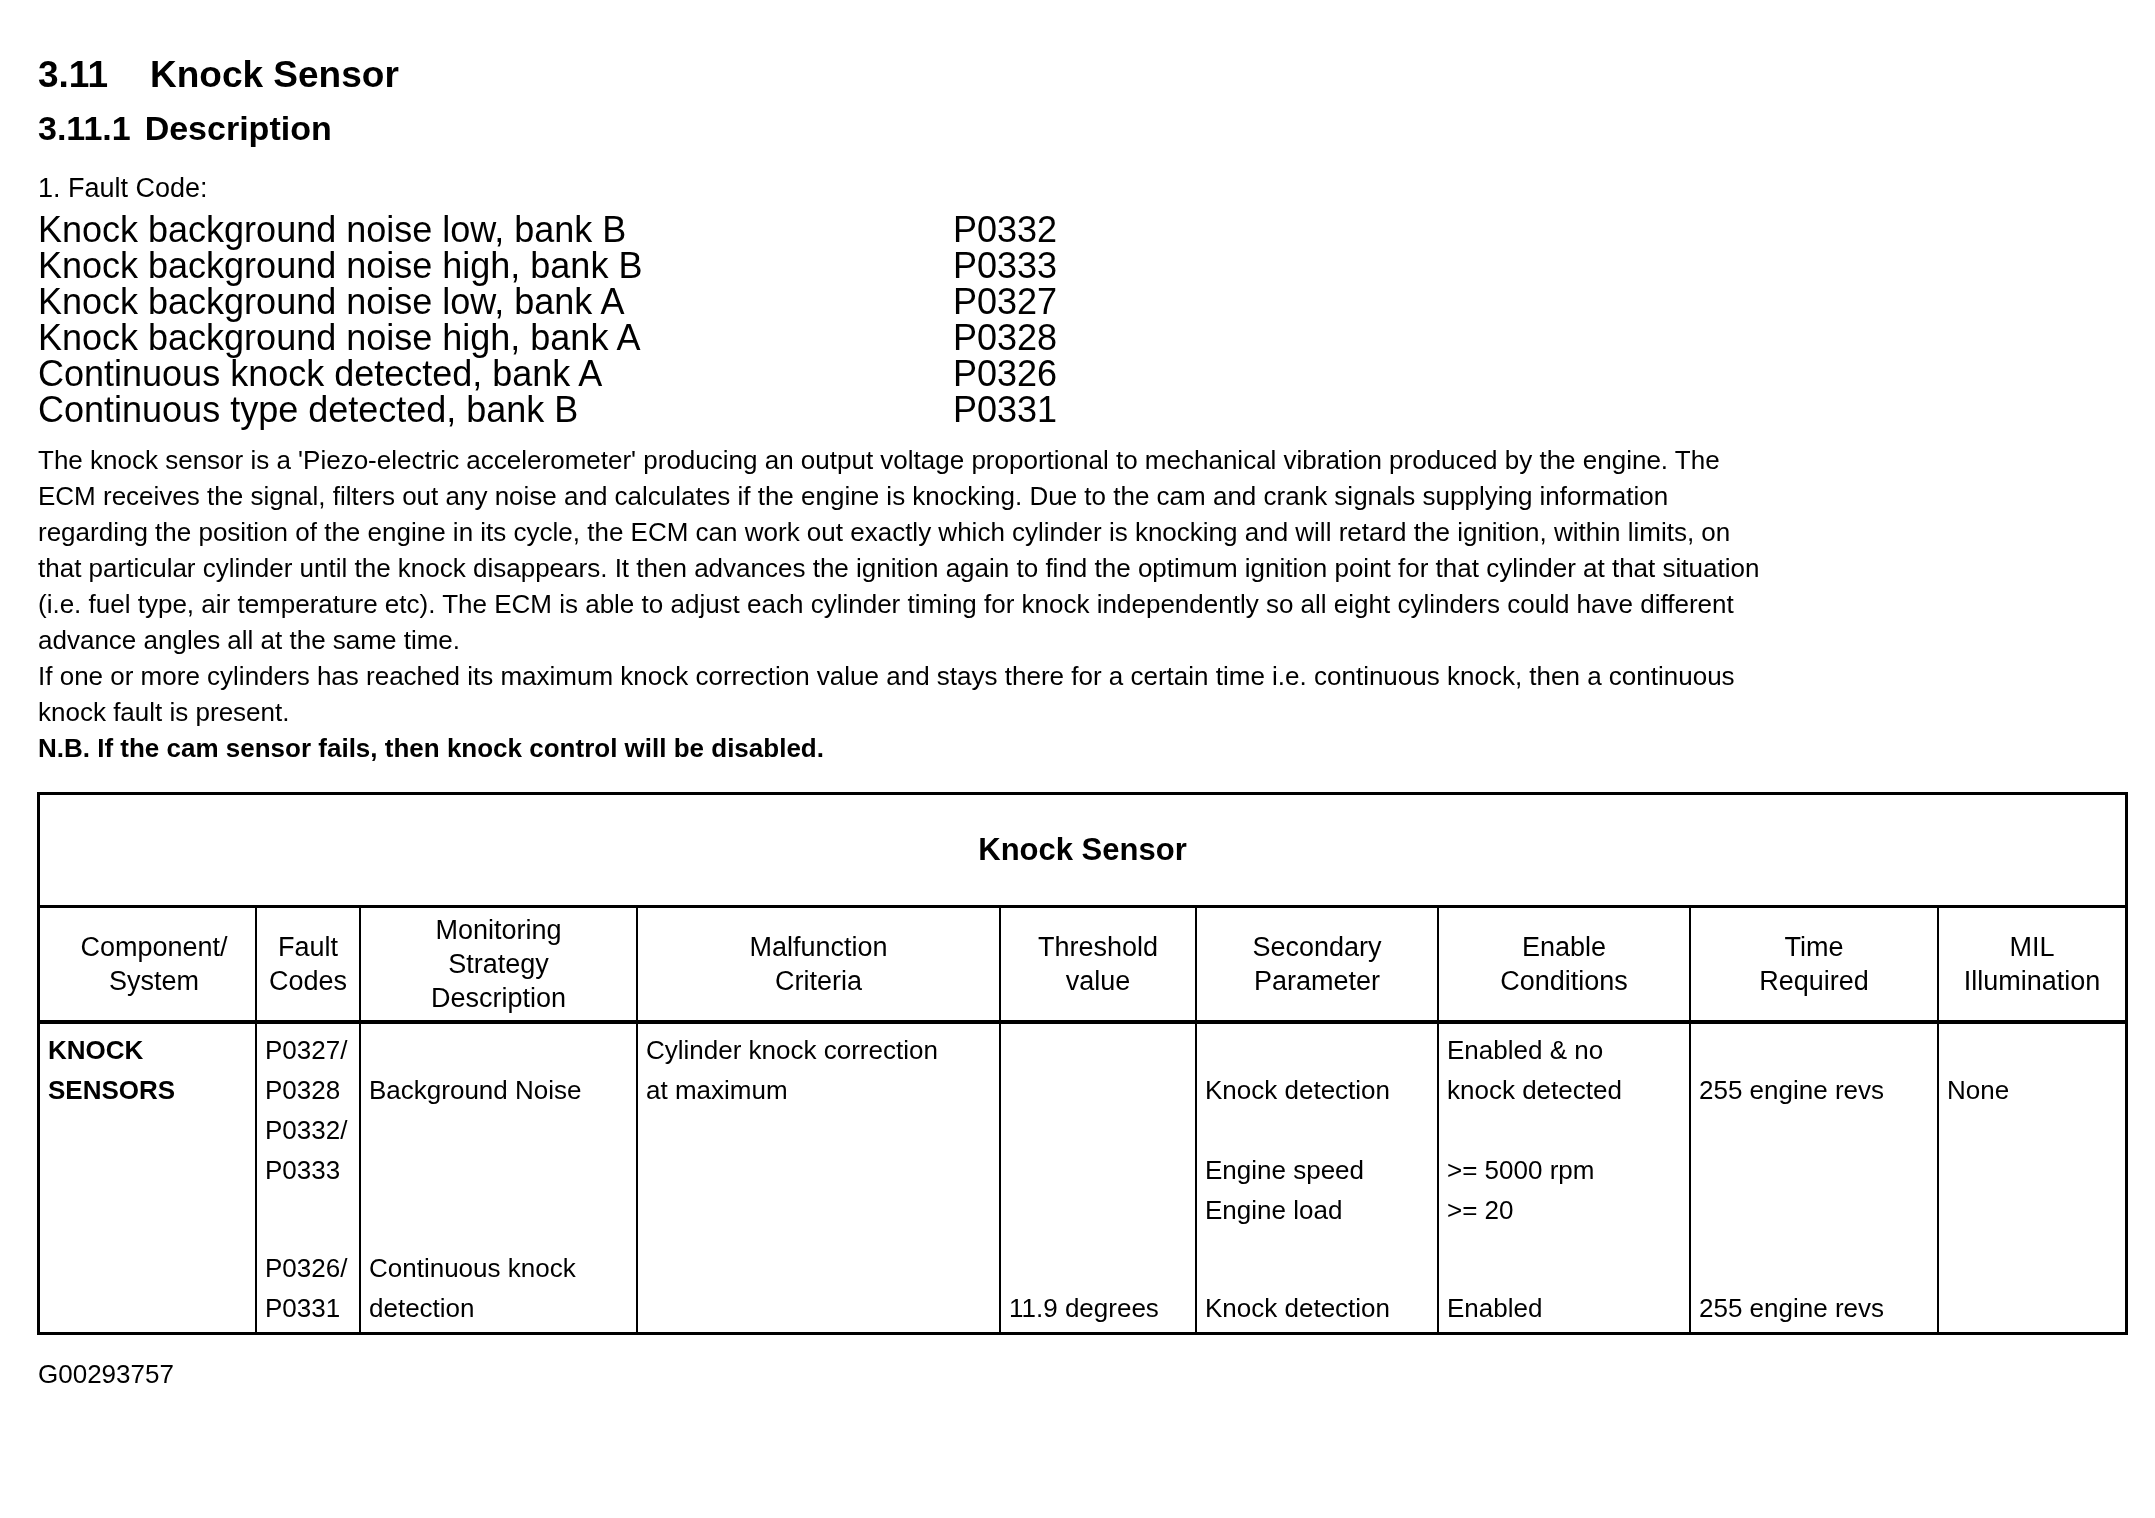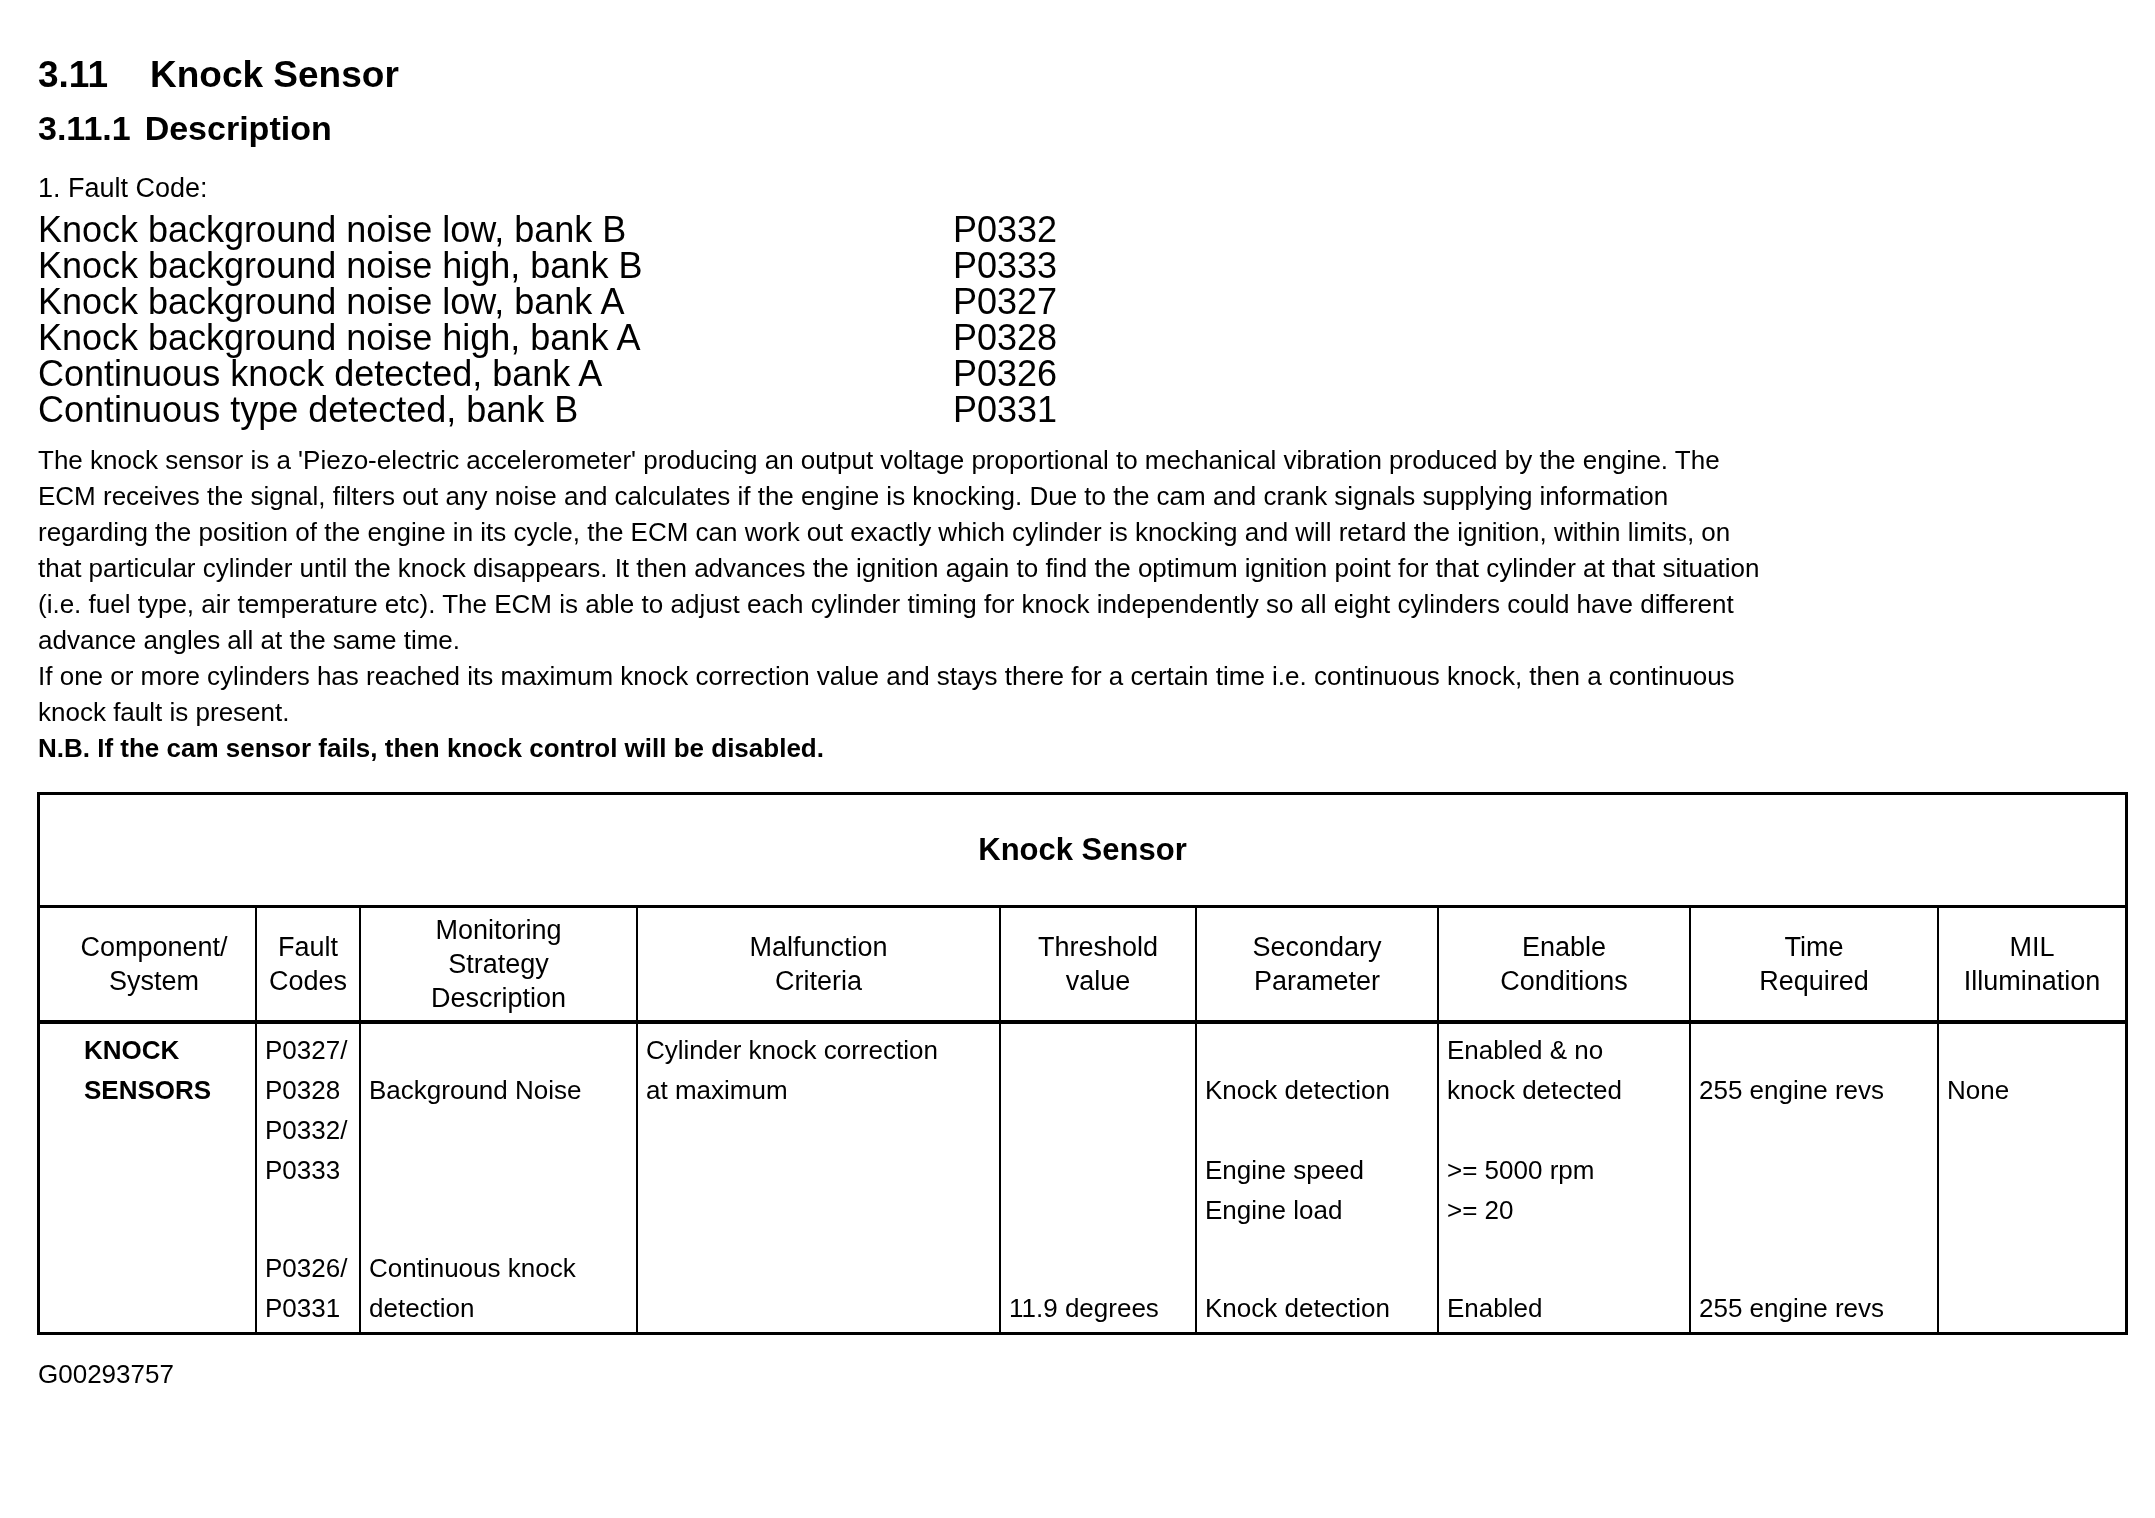--- a/index.html
+++ b/index.html
@@ -92,21 +92,21 @@
     height: 308px;
     border-left: 2px solid #000;
     box-sizing: border-box;
     display: flex;
     flex-direction: column;
     justify-content: space-between;
     padding: 6px 8px 4px 8px;
     font-size: 26px;
     line-height: 40px;
   }
-  .td:first-child { border-left: none; margin-left: 36px; }
+  .td:first-child { border-left: none; }
   .blk { white-space: pre-line; }
   .bold { font-weight: bold; }
   .figure-code {
     margin-top: 24px;
     font-size: 26px;
   }
 </style>
 </head>
 <body>
 

